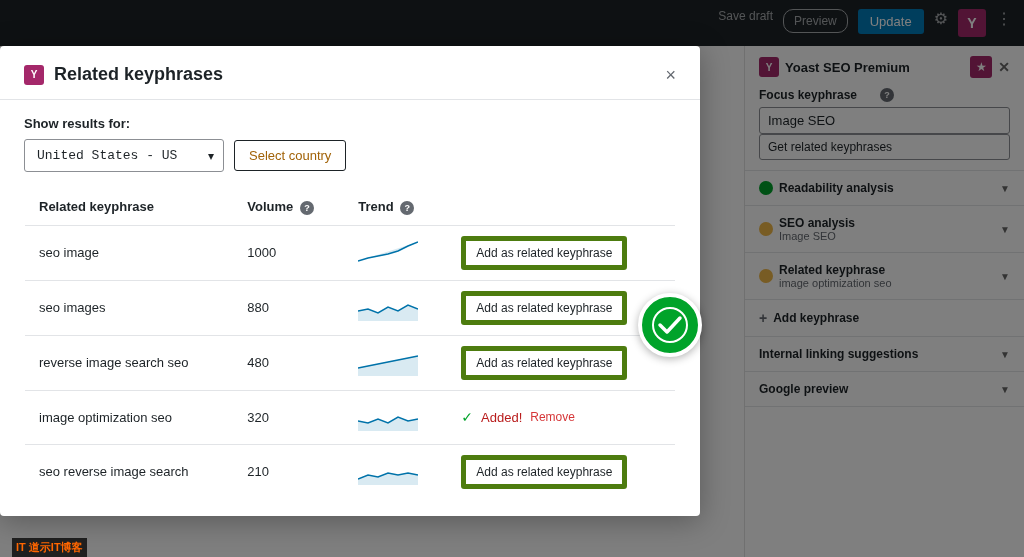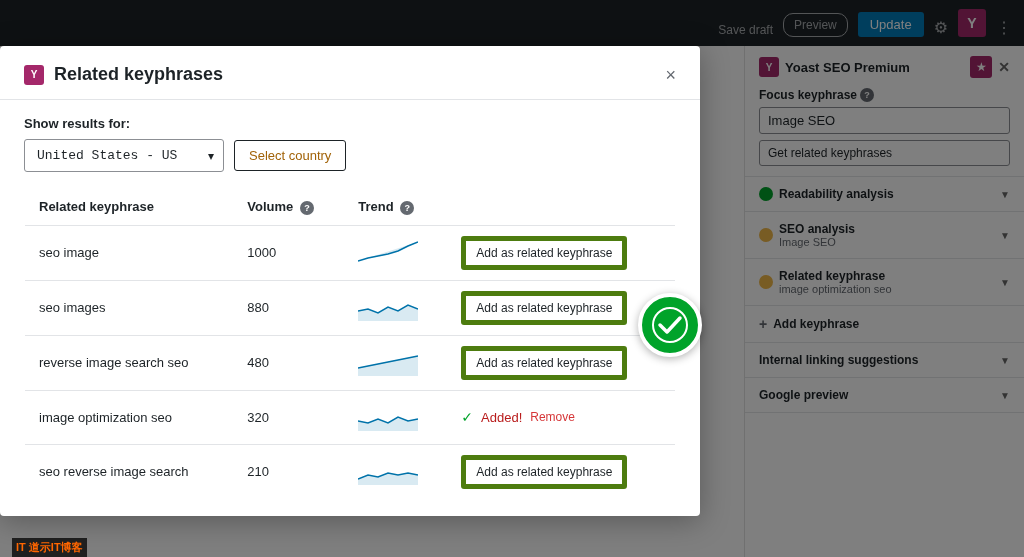--- a/index.html
+++ b/index.html
@@ -21,21 +21,21 @@
       background: #1d2327;
       display: flex;
       align-items: center;
       justify-content: flex-end;
       padding: 0 12px;
       gap: 10px;
       z-index: 5;
     }
     .top-bar-right {
       display: flex;
-      align-items: flex-end;
+      align-items: flex-start;
       gap: 10px;
       margin-left: 22px;
     }
     .top-bar-link {
       color: #a7aaad;
       font-size: 12px;
       cursor: pointer;
     }
     .top-bar-btn-preview {
       background: transparent;
@@ -174,33 +174,32 @@
 
     .sidebar-field {
       padding: 0 14px 10px;
     }
     .sidebar-field label {
       font-size: 12px;
       color: #1d2327;
       font-weight: 600;
       display: flex;
       align-items: center;
-      gap: 0;
+      gap: 20px;
       margin-bottom: 5px;
     }
     .sidebar-field input {
       width: 100%;
       padding: 5px 8px;
       border: 1px solid #8c8f94;
       border-radius: 3px;
       font-size: 13px;
       color: #1d2327;
     }
     .sidebar-field button {
-      margin-top: 6px;
       width: 100%;
       padding: 5px 8px;
       border: 1px solid #8c8f94;
       background: #fff;
       border-radius: 3px;
       font-size: 12px;
       cursor: pointer;
       color: #1d2327;
       text-align: left;
     }

